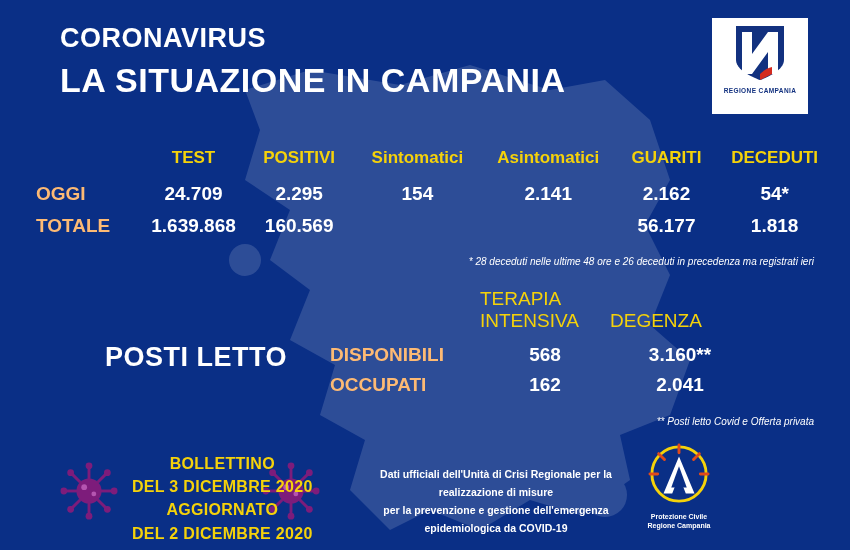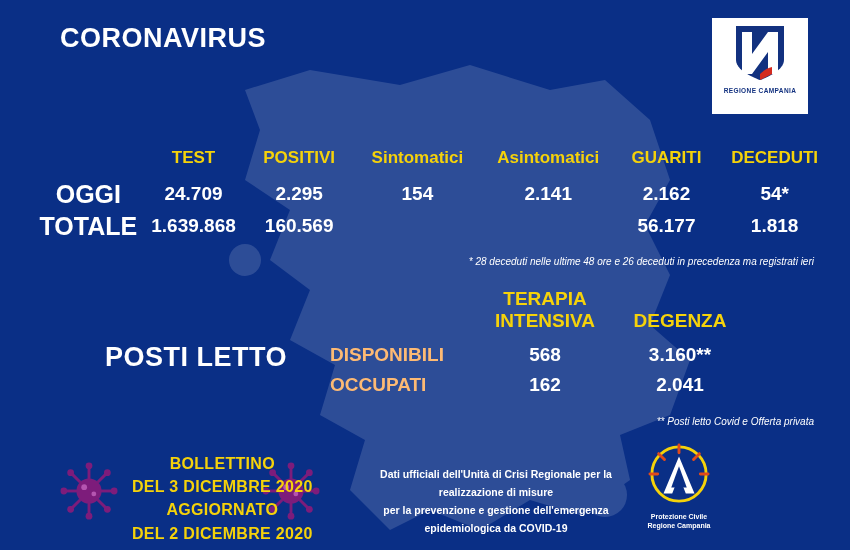--- a/index.html
+++ b/index.html
@@ -61,21 +61,21 @@
     white-space: nowrap;
   }
   table.stats th {
     color: #f5d20a;
     font-size: 17px;
     padding: 0 0 10px 0;
     text-align: center;
   }
   table.stats th.row-head-blank { width: 110px; }
   table.stats td.rowlabel {
-    color: #ffffff; font-size: 25px; text-align: center; padding-left: 6px;
+    color: #fdba74; font-size: 19px; text-align: left; padding-left: 6px;
   }
   table.stats td.val {
     color: #ffffff; font-size: 19px; text-align: center; padding: 5px 0;
   }
   .col-test      { width: 105px; }
   .col-positivi  { width: 105px; }
   .col-sint      { width: 130px; }
   .col-asint     { width: 130px; }
   .col-guariti   { width: 105px; }
   .col-deceduti  { width: 110px; }
@@ -89,22 +89,22 @@
   .beds { position: absolute; left: 0; top: 288px; width: 850px; }
   .beds-title {
     position: absolute; left: 105px; top: 54px;
     color: #ffffff; font-size: 27px; font-weight: bold; letter-spacing: 0.5px;
   }
   table.bedtable {
     border-collapse: collapse;
     margin-left: 330px;
   }
   table.bedtable th {
-    color: #f5d20a; font-size: 19px; font-weight: bold;
-    text-align: center; line-height: 1.15; padding-bottom: 8px;
+    color: #f5d20a; font-size: 19px; font-weight: normal;
+    text-align: left; line-height: 1.15; padding-bottom: 8px;
     vertical-align: bottom;
   }
   table.bedtable th.blank { width: 150px; }
   table.bedtable td.rowlabel {
     color: #fdba74; font-size: 19px; font-weight: bold;
     text-align: left; padding: 4px 0;
   }
   table.bedtable td.val {
     color: #ffffff; font-size: 19px; font-weight: bold;
     text-align: center; padding: 4px 0;
@@ -157,20 +157,21 @@
       L140,150 L95,120 L110,70 Z"></path>
     <circle cx="455" cy="435" r="22" fill="#ffffff"></circle>
     <circle cx="95" cy="200" r="16" fill="#ffffff"></circle>
   </svg>
 </div>
 
 <div class="content">
 
   <div class="title-block">
     <div class="title-1">CORONAVIRUS</div>
+    <div class="title-2">LA SITUAZIONE IN CAMPANIA</div>
   </div>
 
   <div class="logo-regione">
     <div class="shield">
       <svg viewBox="0 0 52 58" xmlns="http://www.w3.org/2000/svg">
         <path d="M2,2 H50 V36 C50,48 26,56 26,56 C26,56 2,48 2,36 Z" fill="#12317f"></path>
         <path d="M8,8 H18 V30 L34,8 H44 V50 H34 V28 L18,50 H8 Z" fill="#ffffff"></path>
         <path d="M26,50 C30,46 34,44 38,43 L38,50 C34,52 30,54 26,56 Z" fill="#d42b1f"></path>
       </svg>
     </div>

